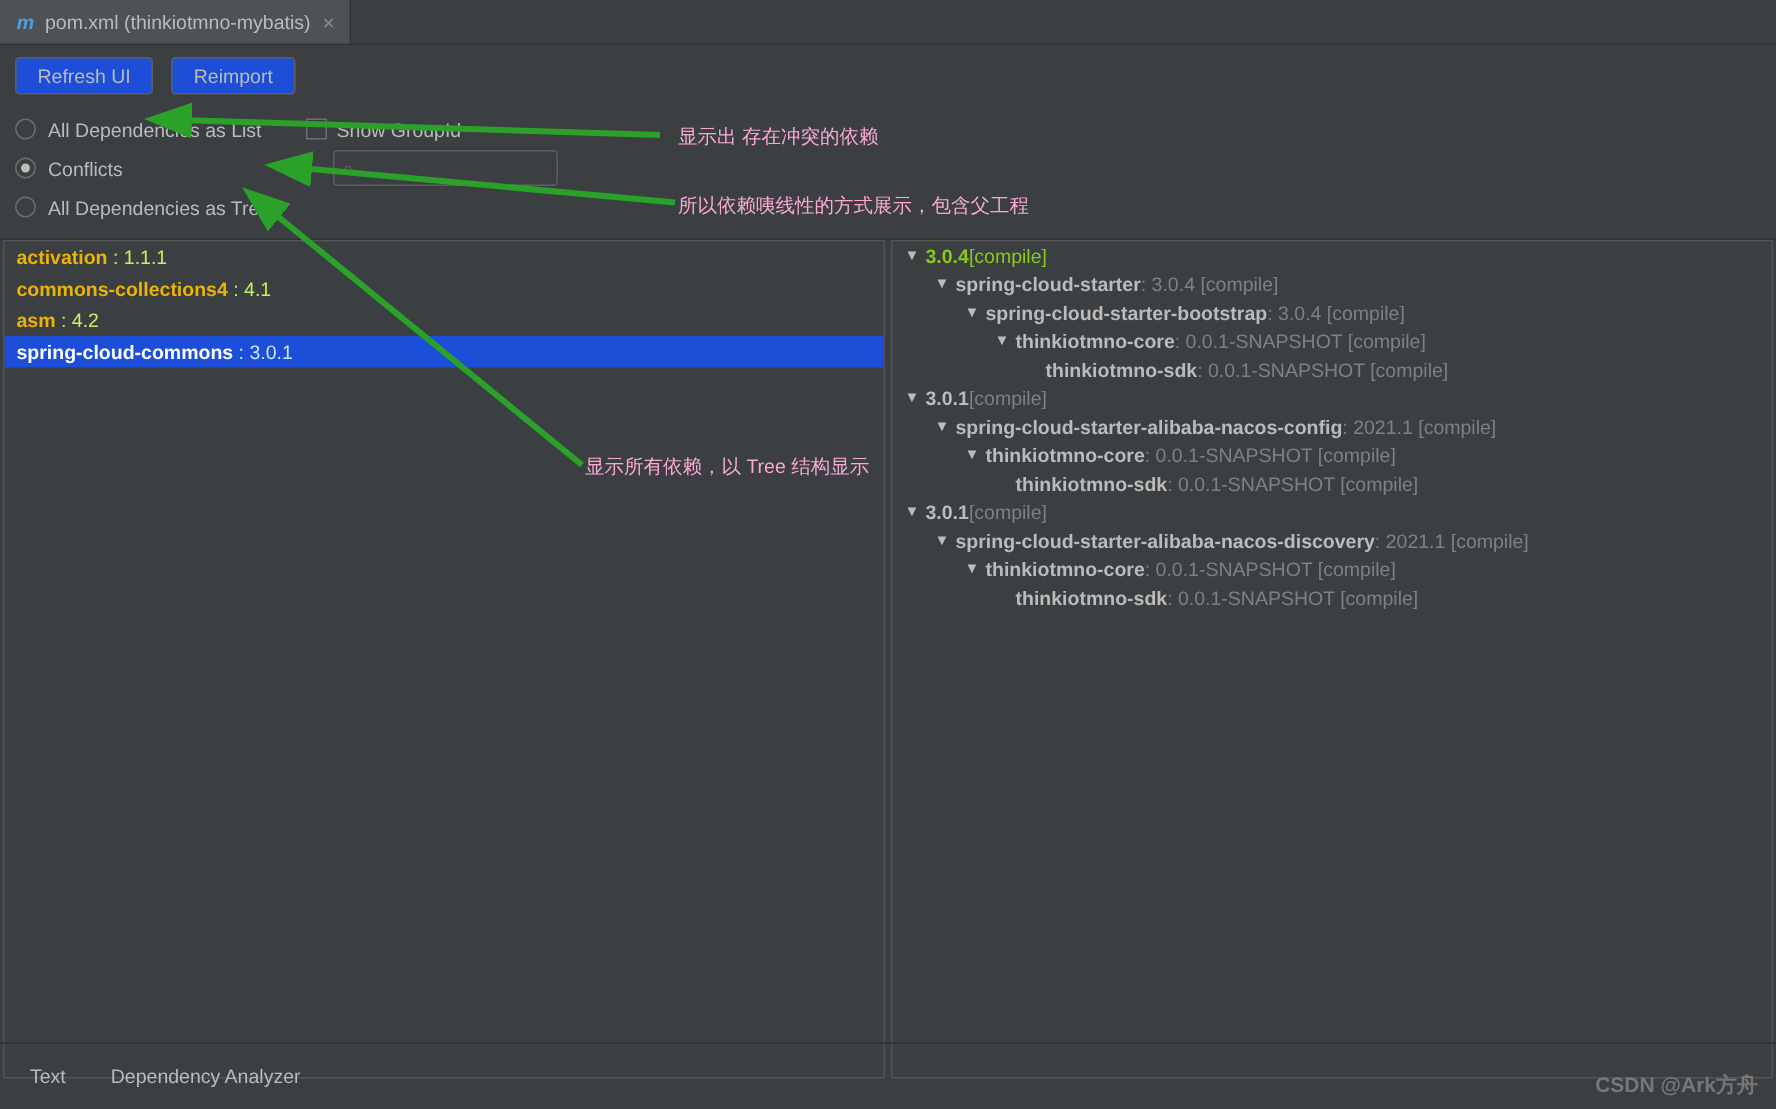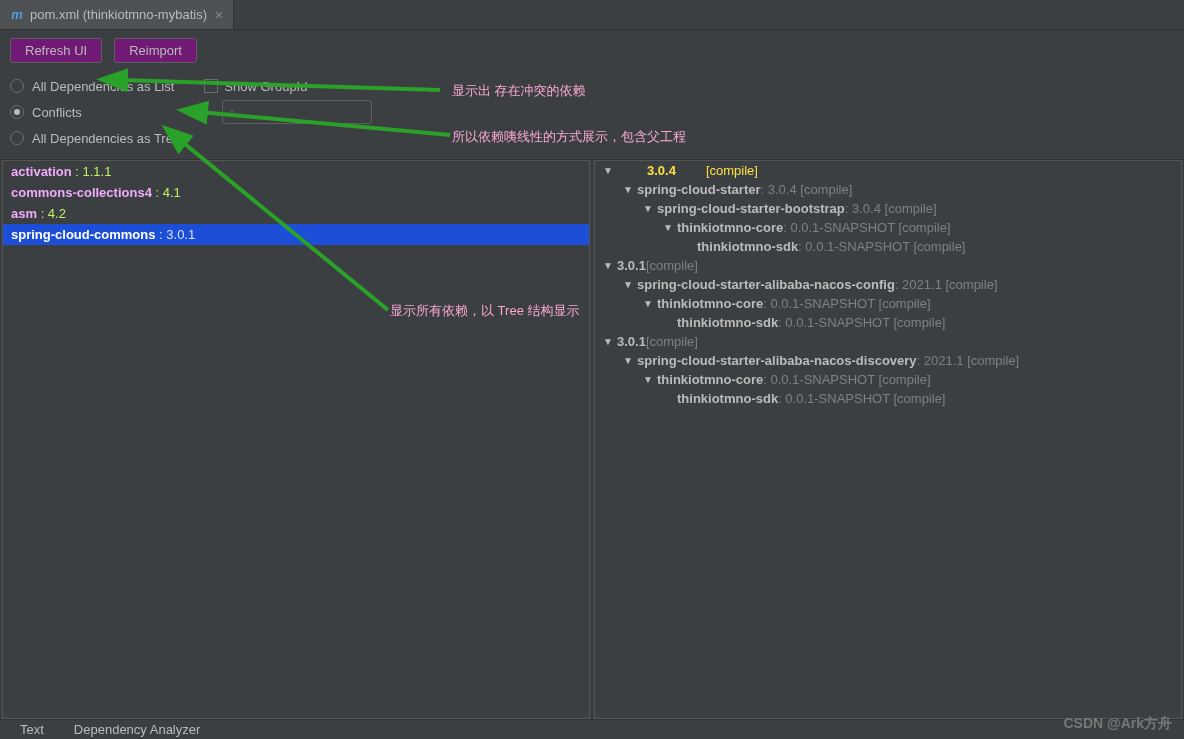--- a/index.html
+++ b/index.html
@@ -3,45 +3,45 @@
 <meta charset="utf-8">
 <style>
 * { margin: 0; padding: 0; box-sizing: border-box; font-family: "Segoe UI", Arial, sans-serif; }
 body { background: #3c3f41; color: #bbbbbb; font-size: 13px; width: 1184px; height: 739px; overflow: hidden; position: relative; }
 .tab-bar { display: flex; align-items: center; height: 30px; background: #3c3f41; border-bottom: 1px solid #323232; }
 .tab { display: flex; align-items: center; background: #4e5254; padding: 0 10px; height: 100%; border-right: 1px solid #323232; }
 .tab-icon { width: 14px; height: 14px; display: flex; align-items: center; justify-content: center; font-weight: bold; font-style: italic; color: #4f9ee3; margin-right: 6px; }
 .tab-title { color: #bbbbbb; }
 .tab-close { color: #8a8a8a; margin-left: 8px; font-size: 14px; }
 .toolbar { display: flex; gap: 12px; padding: 8px 10px; align-items: center; }
-.btn { background: #701a75; border: 1px solid #5e6060; color: #bbbbbb; padding: 4px 14px; border-radius: 3px; cursor: pointer; font-size: 13px; }
+.btn { background: #1d4ed8; border: 1px solid #5e6060; color: #bbbbbb; padding: 4px 14px; border-radius: 3px; cursor: pointer; font-size: 13px; }
 .filters { padding: 2px 10px 8px; }
 .radio-row { display: flex; align-items: center; height: 26px; }
 .radio { width: 14px; height: 14px; border: 1px solid #6e6e6e; border-radius: 50%; margin-right: 8px; display: flex; align-items: center; justify-content: center; }
 .radio.selected::after { content: ""; width: 6px; height: 6px; background: #bbbbbb; border-radius: 50%; }
 .checkbox { width: 14px; height: 14px; border: 1px solid #6e6e6e; margin-right: 6px; }
 .search-box { border: 1px solid #5e6060; width: 150px; height: 24px; margin-left: 30px; display: flex; align-items: center; padding: 0 6px; border-radius: 3px; }
 .search-icon { color: #6e6e6e; font-size: 12px; }
 .groupid-row { display: flex; align-items: center; margin-left: 30px; }
 .content { display: flex; height: 562px; border-top: 1px solid #323232; }
 .left-panel, .right-panel { flex: 1; border: 1px solid #555555; margin: 0 2px 2px; overflow: auto; background: #3c3f41; }
 .left-panel { border-right: 1px solid #555555; }
 .dep-item { padding: 3px 8px; cursor: pointer; }
 .dep-item.selected { background: #1d4ed8; color: #ffffff; }
-.dep-name { font-weight: bold; color: #f0abfc; }
+.dep-name { font-weight: bold; color: #eab308; }
 .dep-item.selected .dep-name { color: #ffffff; }
 .dep-ver { color: #bef264; }
 .dep-item.selected .dep-ver { color: #cfe3ff; }
 .tree-row { display: flex; align-items: center; padding: 2px 8px; white-space: nowrap; }
 .tree-indent { display: inline-block; width: 20px; }
 .tree-arrow { width: 14px; color: #bbbbbb; font-size: 10px; cursor: pointer; }
 .tree-name { font-weight: bold; }
 .tree-ver { color: #808080; }
-.conflict { color: #fde047; margin-left: 30px; }
-.status-bar { position: absolute; bottom: 0; left: 0; right: 0; height: 20px; border-top: 1px solid #323232; display: flex; align-items: center; padding: 0 20px; gap: 30px; }
+.conflict { color: #84cc16; }
+.status-bar { position: absolute; bottom: 0; left: 0; right: 0; height: 44px; border-top: 1px solid #323232; display: flex; align-items: center; padding: 0 20px; gap: 30px; }
 .watermark { position: absolute; bottom: 6px; right: 12px; color: #777; font-size: 14px; font-weight: 700;}
 .ann { position: absolute; color: #f9a8d4; font-weight: normal; font-size: 13px; pointer-events: none; }
 svg.arrows { position: absolute; top: 0; left: 0; pointer-events: none; }
 </style>
 </head>
 <body>
 
 <div class="tab-bar">
   <div class="tab">
     <span class="tab-icon">m</span>

